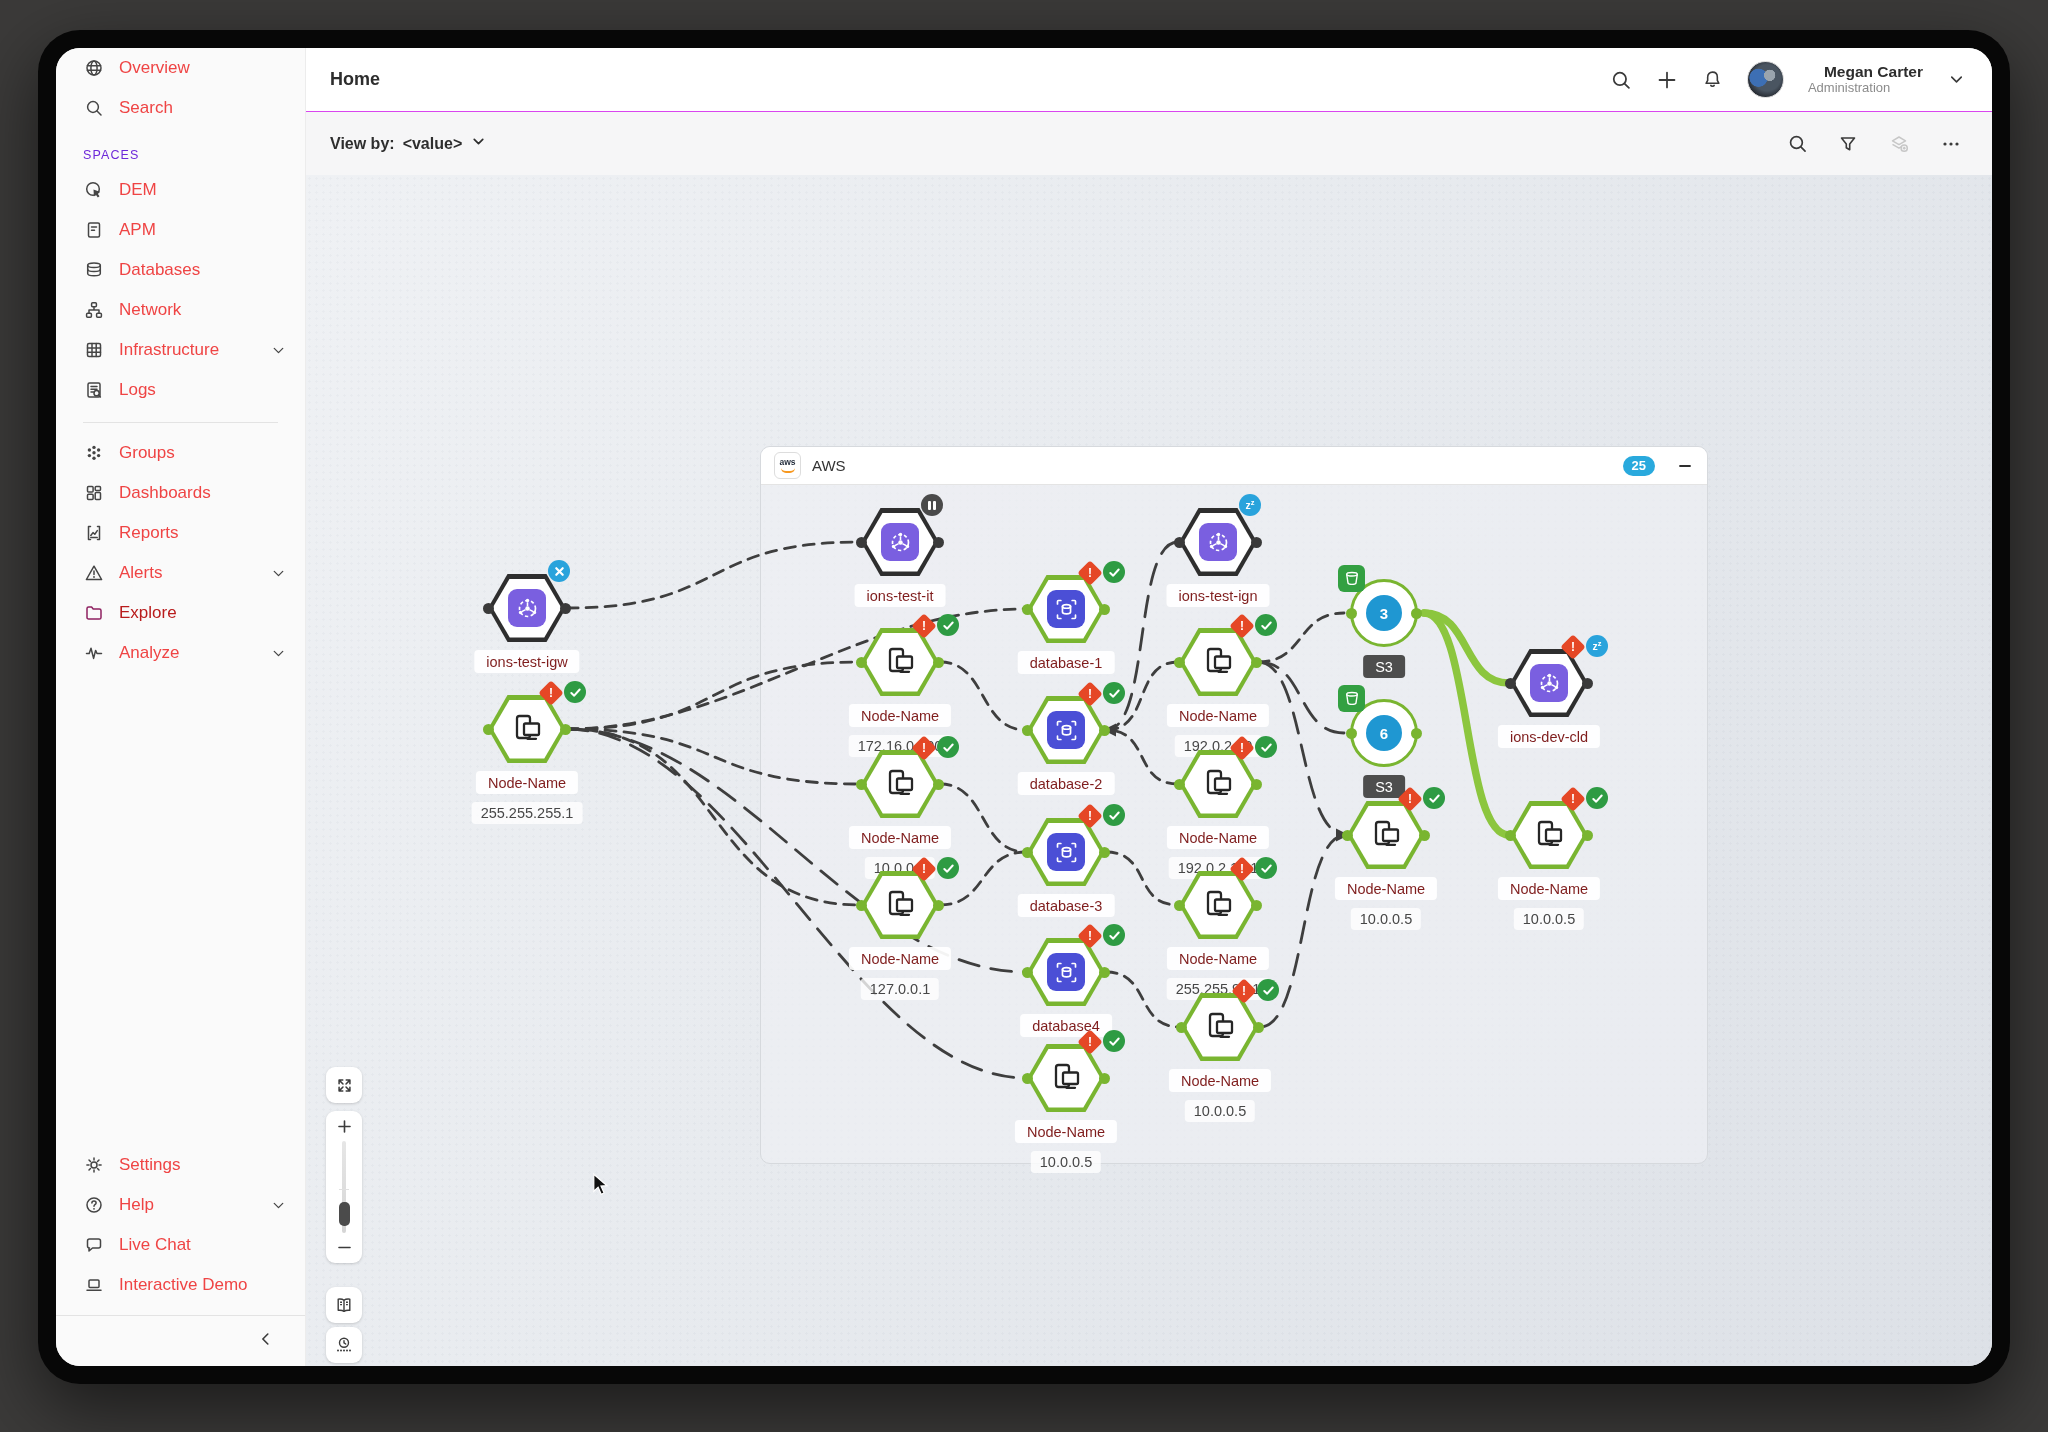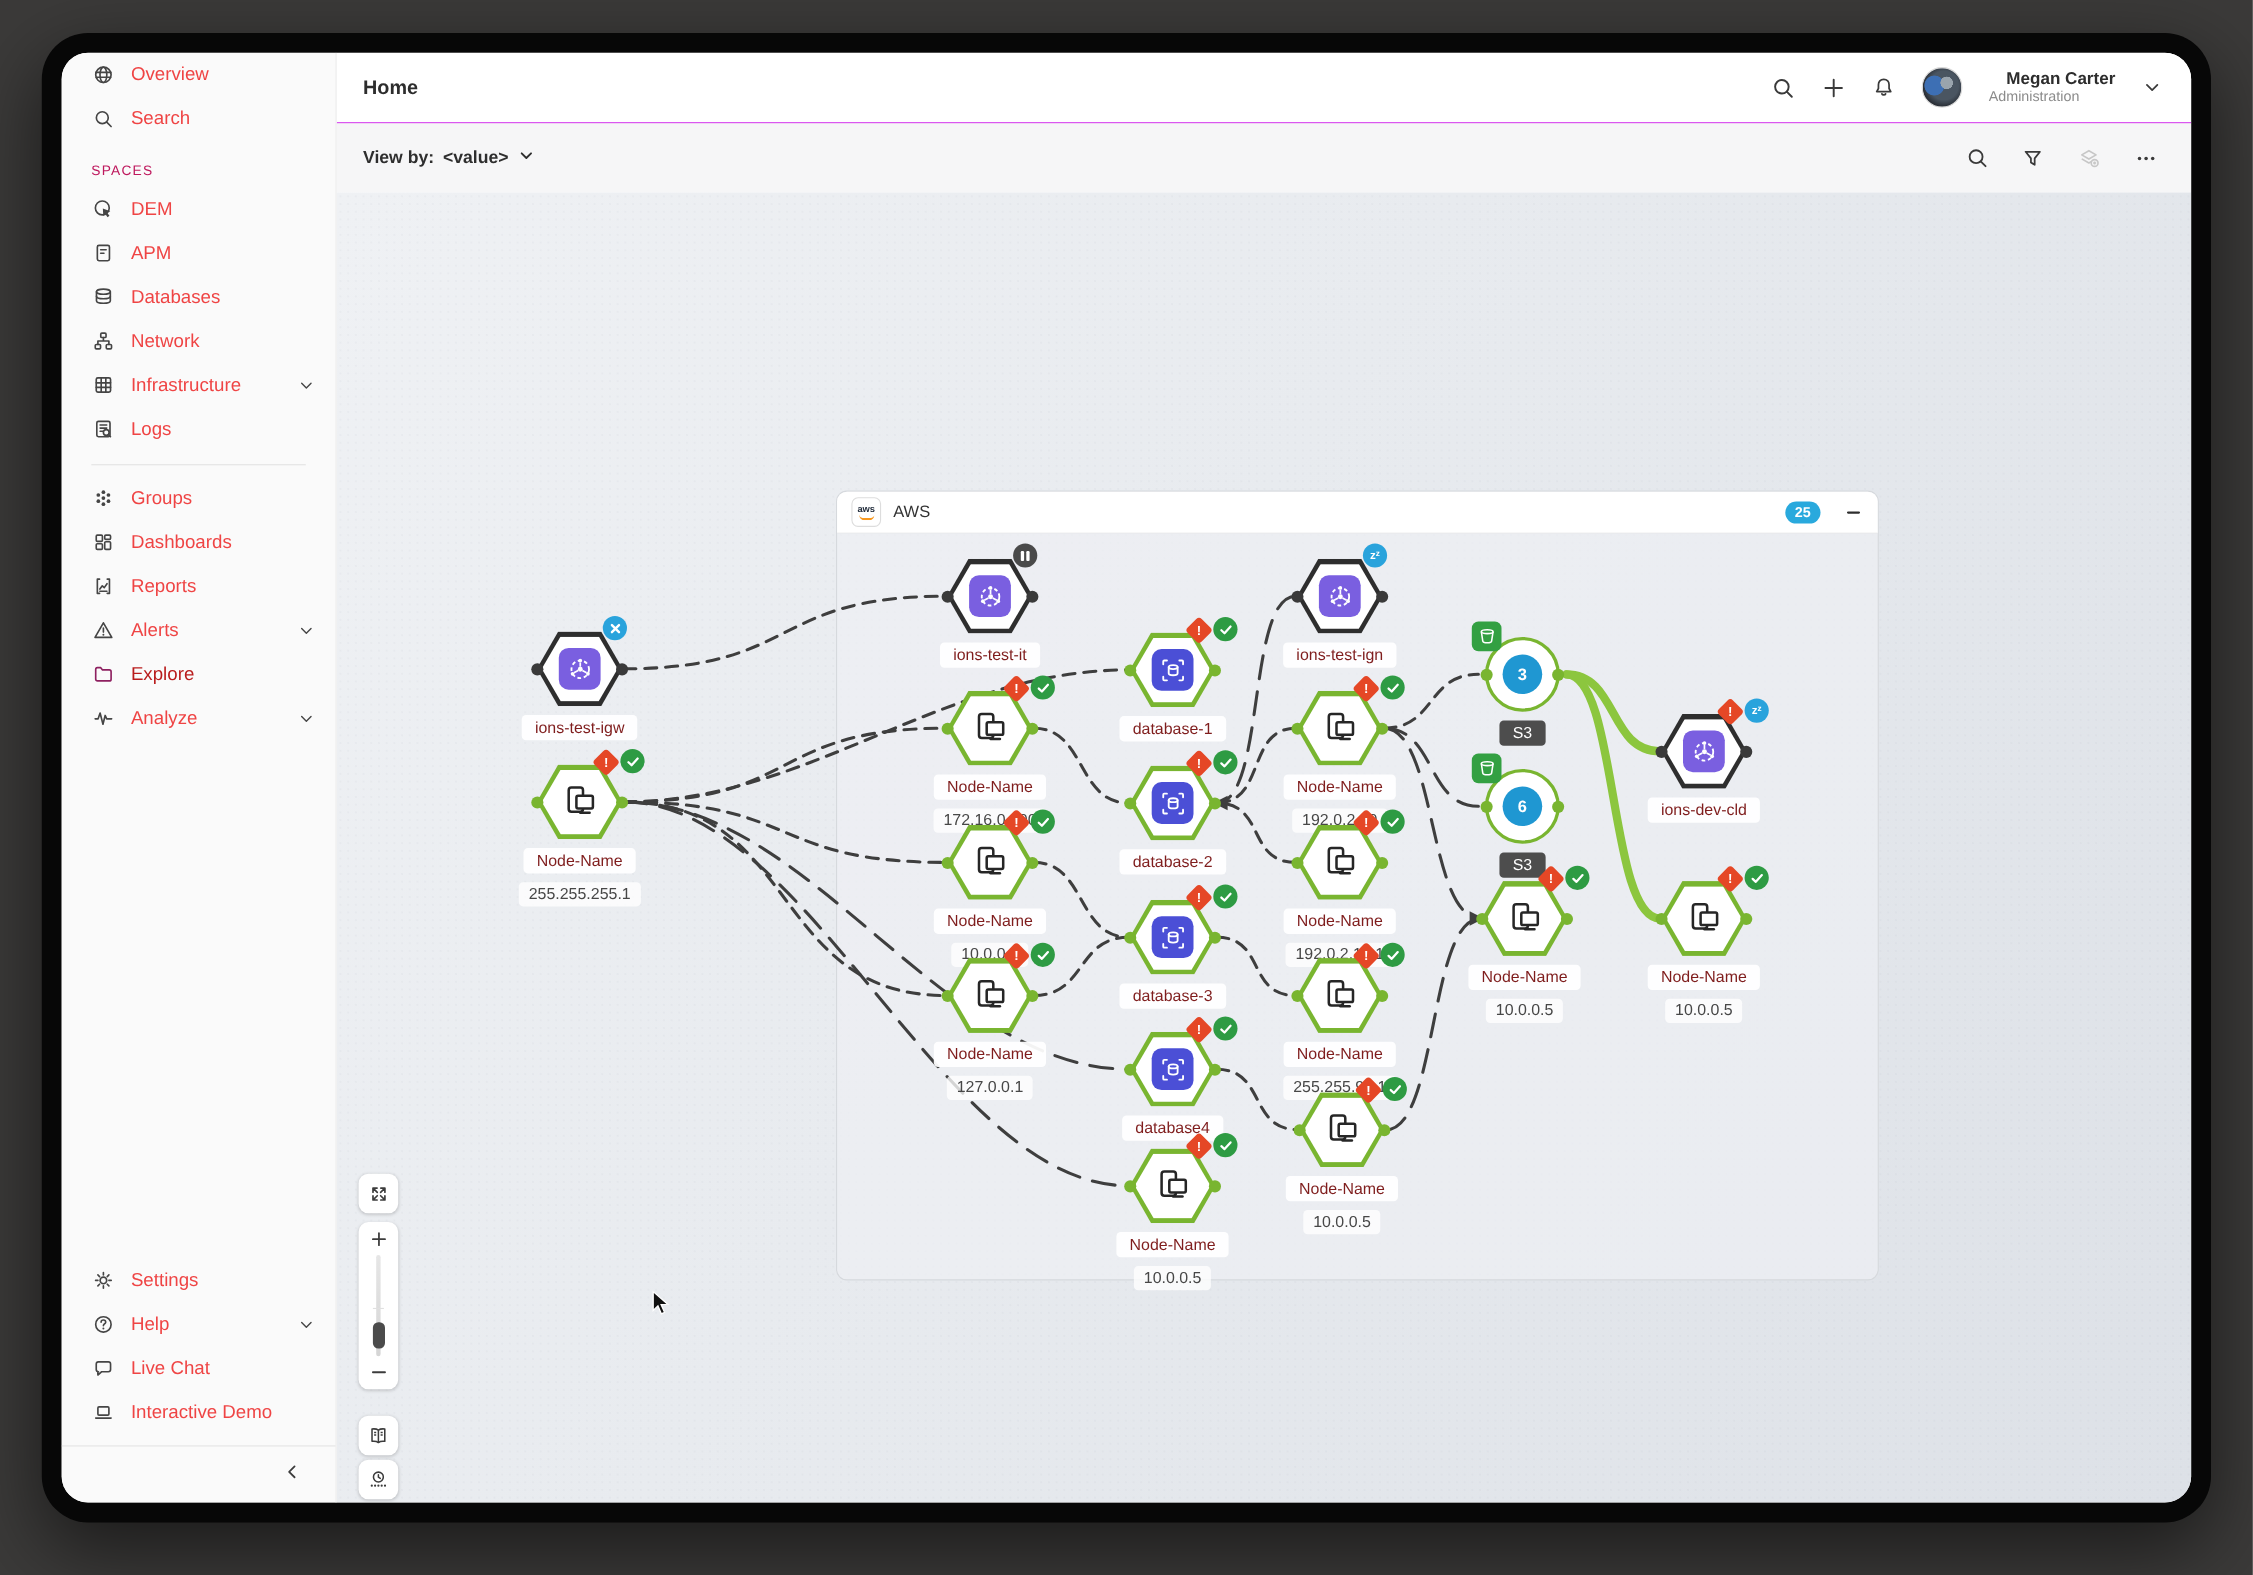--- a/index.html
+++ b/index.html
@@ -28,21 +28,21 @@
   .logo-row { display:flex; align-items:center; gap:9px; padding:28px 16px 20px 26px; }
   .logo-text { color:#e8501e; font-weight:bold; font-size:15.5px; letter-spacing:2.5px; }
   .nav-item {
     display:flex; align-items:center; gap:15px;
     padding:9.5px 18px 9.5px 27px; font-size:17px; color:#ef4444; cursor:pointer;
   }
   .nav-item .ni-icon { width:21px; height:21px; display:flex; align-items:center; justify-content:center; flex:none; }
   .nav-item .chev { margin-left:auto; display:flex; }
   .nav-item.active { color:#b91c1c; }
   .nav-item.active svg * { stroke:#8e2060; }
-  .section-label { font-size:12.5px; color:#be185d; letter-spacing:1.1px; padding:20px 27px 8px; }
+  .section-label { font-size:12.5px; color:#6d28d9; letter-spacing:1.1px; padding:20px 27px 8px; }
   .side-divider { height:1px; background:#e3e3e3; margin:12px 27px 10px; }
   .sidebar-spacer { flex:1; }
   .collapse-row {
     border-top:1px solid #e3e3e3; padding:14px 30px; margin-top:10px;
     display:flex; justify-content:flex-end; cursor:pointer;
   }
   
   .main { flex:1; display:flex; flex-direction:column; min-width:0; }
   .topbar { height:63px; min-height:63px; background:#fff; display:flex; align-items:center; padding:0 26px 0 24px; }
   .topbar-title { font-weight:bold; font-size:18px; color:#2d2d2d; }

